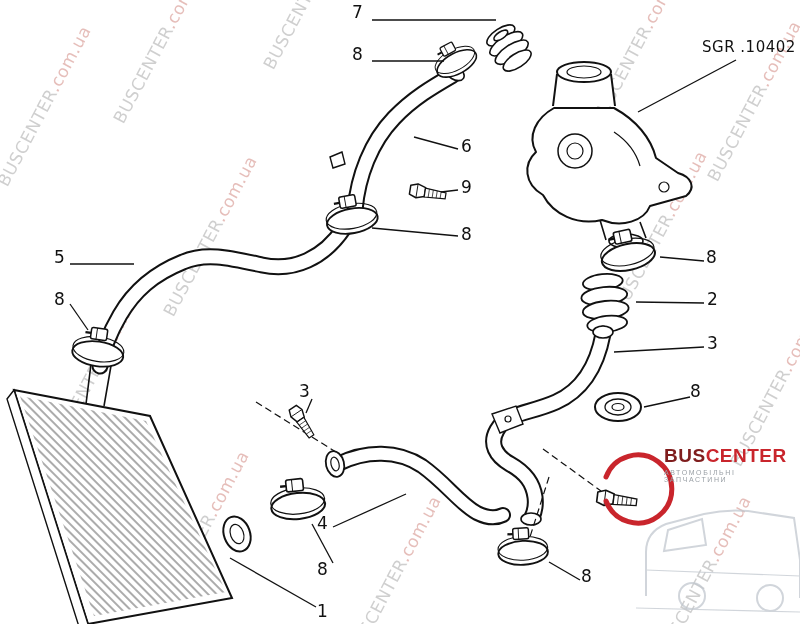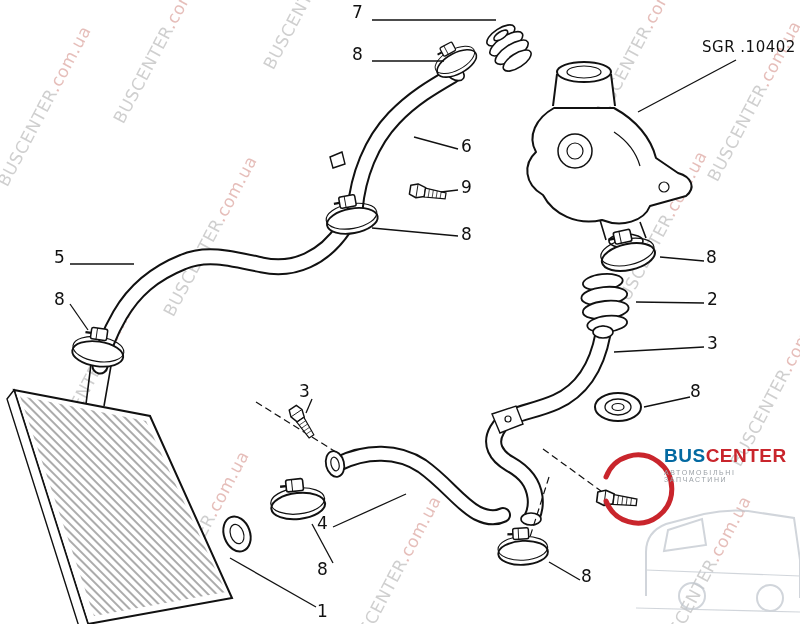--- a/index.html
+++ b/index.html
@@ -16,21 +16,21 @@
 
   svg.art { position:absolute; left:0; top:0; }
 
   
   .label { position:absolute; font-size:17px; color:#111; letter-spacing:4px; line-height:20px; }
   .ref   { position:absolute; font-size:15px; color:#111; letter-spacing:.5px; }
 
   
   .logo { position:absolute; left:664px; top:446px; font-family:"Liberation Sans", sans-serif; }
   .logo-brand { font-weight:bold; font-size:19px; letter-spacing:.5px; line-height:20px; }
-  .lb-gray { color:#0369a1; }
+  .lb-gray { color:#7f1d1d; }
   .lb-red  { color:#c9252c;text-align:right; }
   .logo-tagline { font-size:7px; color:#9aa0a6; letter-spacing:1.6px; margin-top:3px; }
 </style>
 </head>
 <body>
 
 <div class="stage">
 
   <div class="watermarks">
     <span class="wm" style="left:2px;top:175px"><b>BUSCENTER</b><i>.com.ua</i></span>

